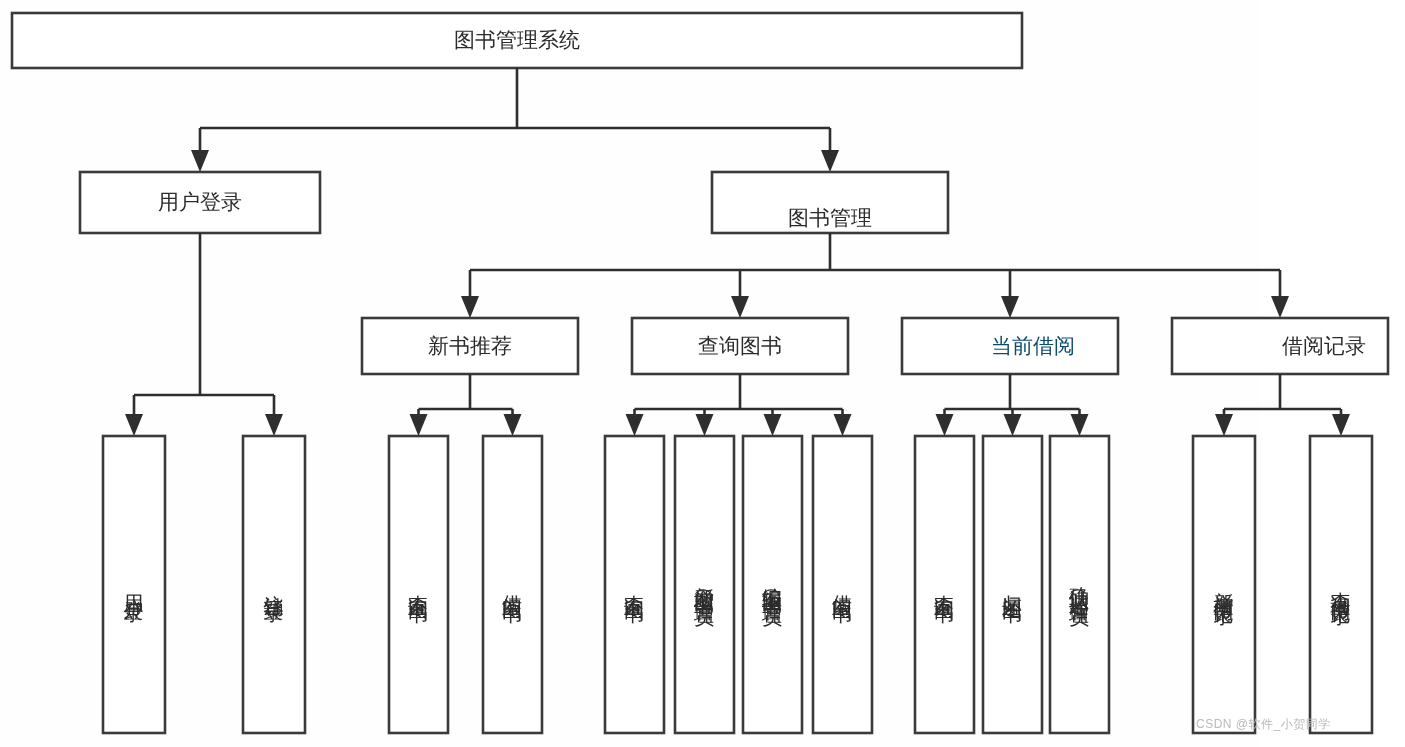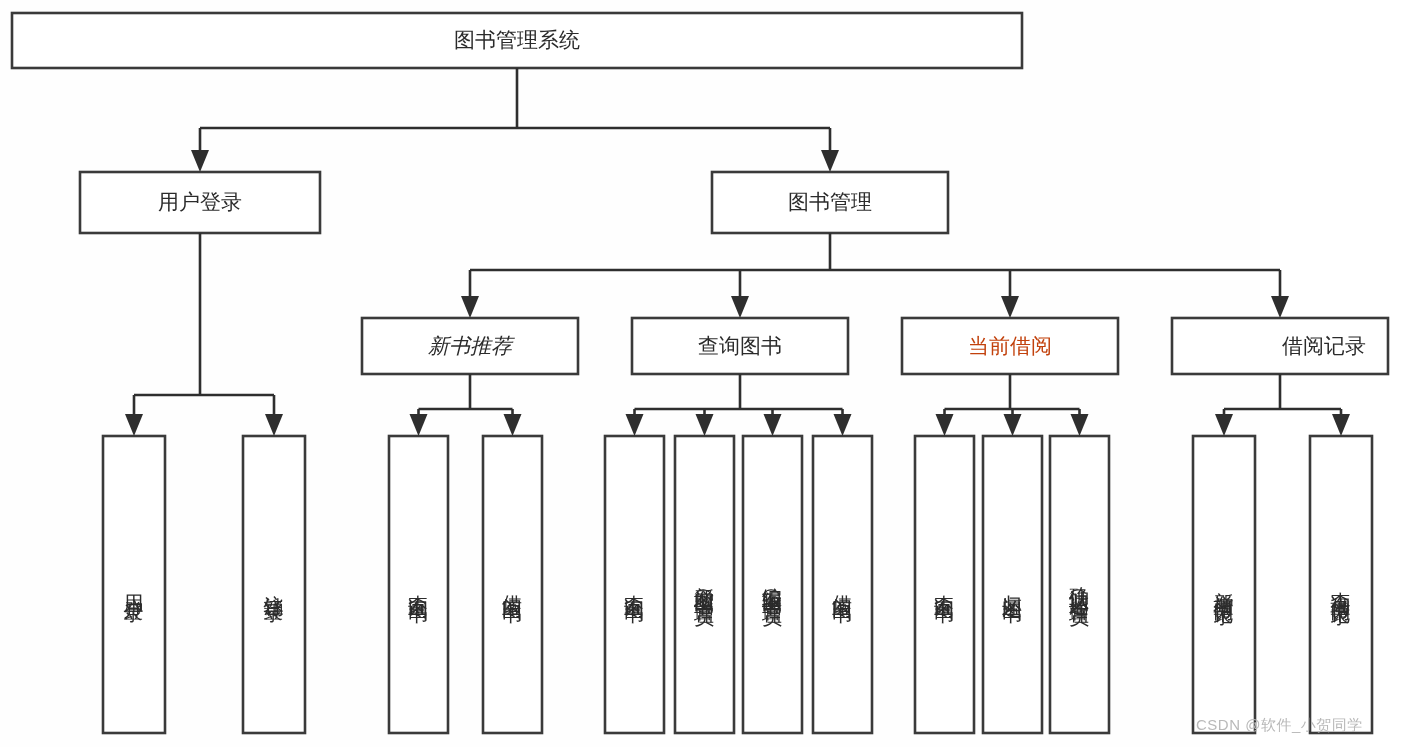--- a/index.html
+++ b/index.html
@@ -24,21 +24,21 @@
   .node-label.vertical{
     writing-mode:vertical-rl;
     text-orientation:upright;
     font-size:20px;
     letter-spacing:3px;
     line-height:1.1;
     white-space:normal;
   }
   .watermark{
     position:absolute;
-    font-size:15px;
+    font-size:12px;
     color:#b9b9b9;
     letter-spacing:0.5px;
     white-space:nowrap;
   }
 </style>
 </head>
 <body>
 
 <div id="diagram-root" style="background: rgb(254, 254, 254);">
   <svg id="tree" viewBox="0 0 1405 747">
@@ -111,24 +111,24 @@
       <line x1="1280" y1="374" x2="1280" y2="409" class="edge"></line>
       <line x1="1224" y1="409" x2="1341" y2="409" class="edge"></line>
       <line x1="1224" y1="409" x2="1224" y2="415" class="edge"></line>
       <polygon points="1215,414 1233,414 1224,436" class="arrow-head"></polygon>
       <line x1="1341" y1="409" x2="1341" y2="415" class="edge"></line>
       <polygon points="1332,414 1350,414 1341,436" class="arrow-head"></polygon>
     </svg>
   <div id="labels">
       <div class="node-label horizontal" style="left: 12px; top: 13px; width: 1010px; height: 55px; color: rgb(43, 43, 43);">图书管理系统</div>
       <div class="node-label horizontal" style="left: 80px; top: 172px; width: 240px; height: 61px; color: rgb(43, 43, 43);">用户登录</div>
-      <div class="node-label horizontal" style="left: 712px; top: 172px; width: 236px; height: 61px; color: rgb(43, 43, 43); text-align: right;">图书管理</div>
-      <div class="node-label horizontal" style="left: 362px; top: 318px; width: 216px; height: 56px; color: rgb(43, 43, 43); font-style: italic;">新书推荐</div>
+      <div class="node-label horizontal" style="left: 712px; top: 188px; width: 236px; height: 61px; color: rgb(43, 43, 43); text-align: right;">图书管理</div>
+      <div class="node-label horizontal" style="left: 362px; top: 318px; width: 216px; height: 56px; color: rgb(43, 43, 43);">新书推荐</div>
       <div class="node-label horizontal" style="left: 632px; top: 318px; width: 216px; height: 56px; color: rgb(43, 43, 43);">查询图书</div>
-      <div class="node-label horizontal" style="left: 902px; top: 318px; width: 216px; height: 56px; color: #c2410c;">当前借阅</div>
+      <div class="node-label horizontal" style="left: 925px; top: 318px; width: 216px; height: 56px; color: #0c4a6e;">当前借阅</div>
       <div class="node-label horizontal" style="left: 1172px; top: 318px; width: 216px; height: 56px; color: rgb(43, 43, 43); padding-left: 44px;">借阅记录</div>
       <div class="node-label vertical" style="left: 103px; top: 436px; width: 62px; height: 297px; color: rgb(43, 43, 43);">用户登录</div>
       <div class="node-label vertical" style="left: 243px; top: 436px; width: 62px; height: 297px; color: rgb(43, 43, 43);">注销登录</div>
       <div class="node-label vertical" style="left: 389px; top: 436px; width: 59px; height: 297px; color: rgb(43, 43, 43);">查询图书</div>
       <div class="node-label vertical" style="left: 483px; top: 436px; width: 59px; height: 297px; color: rgb(43, 43, 43);">借阅图书</div>
       <div class="node-label vertical" style="left: 605px; top: 436px; width: 59px; height: 297px; color: rgb(43, 43, 43);">查询图书</div>
       <div class="node-label vertical" style="left: 675px; top: 436px; width: 59px; height: 297px; color: rgb(43, 43, 43);">新增图书（管理员）</div>
       <div class="node-label vertical" style="left: 743px; top: 436px; width: 59px; height: 297px; color: rgb(43, 43, 43);">编辑图书（管理员）</div>
       <div class="node-label vertical" style="left: 813px; top: 436px; width: 59px; height: 297px; color: rgb(43, 43, 43);">借阅图书</div>
       <div class="node-label vertical" style="left: 915px; top: 436px; width: 59px; height: 297px; color: rgb(43, 43, 43);">查询图书</div>

